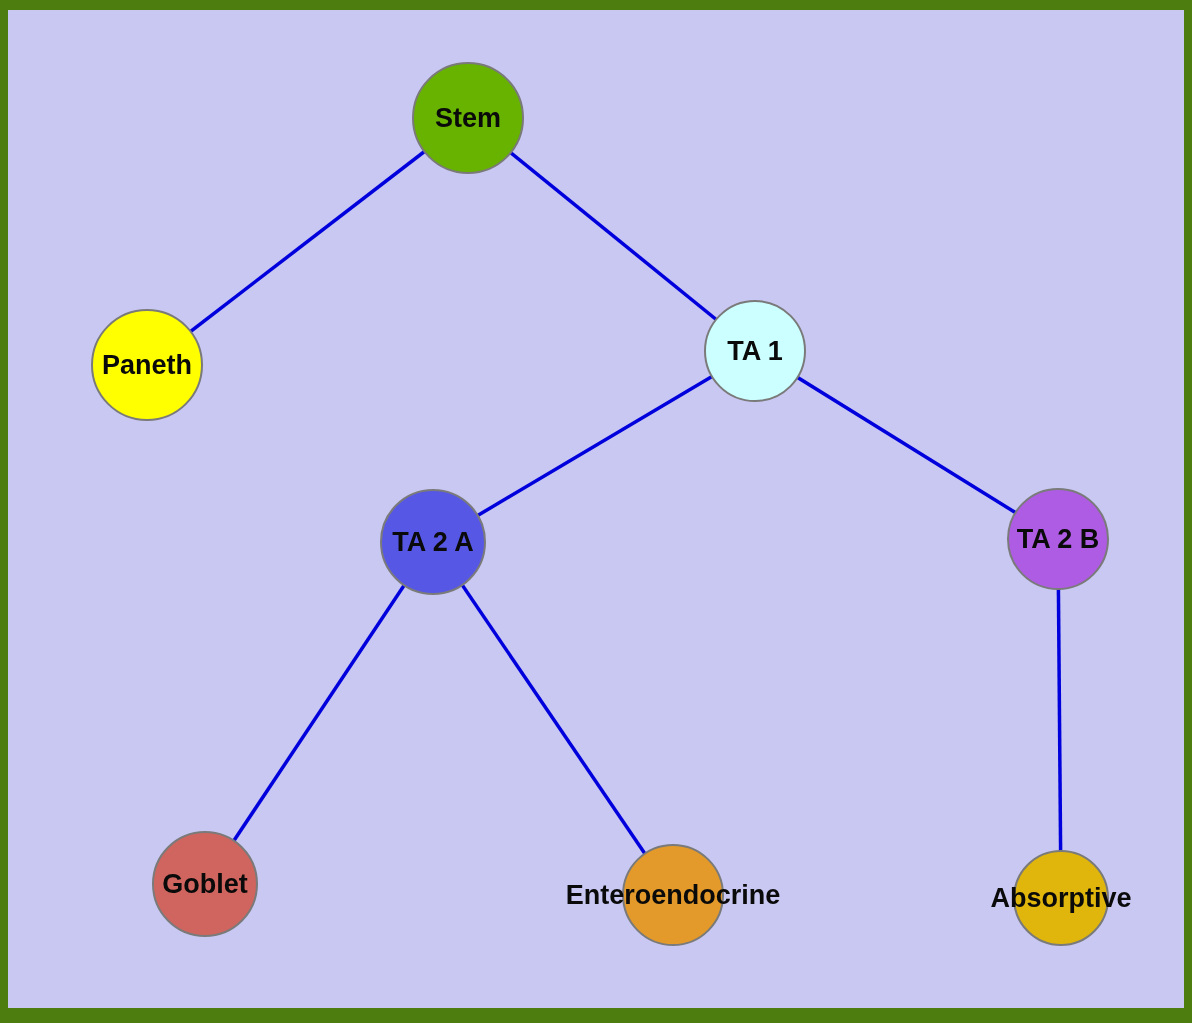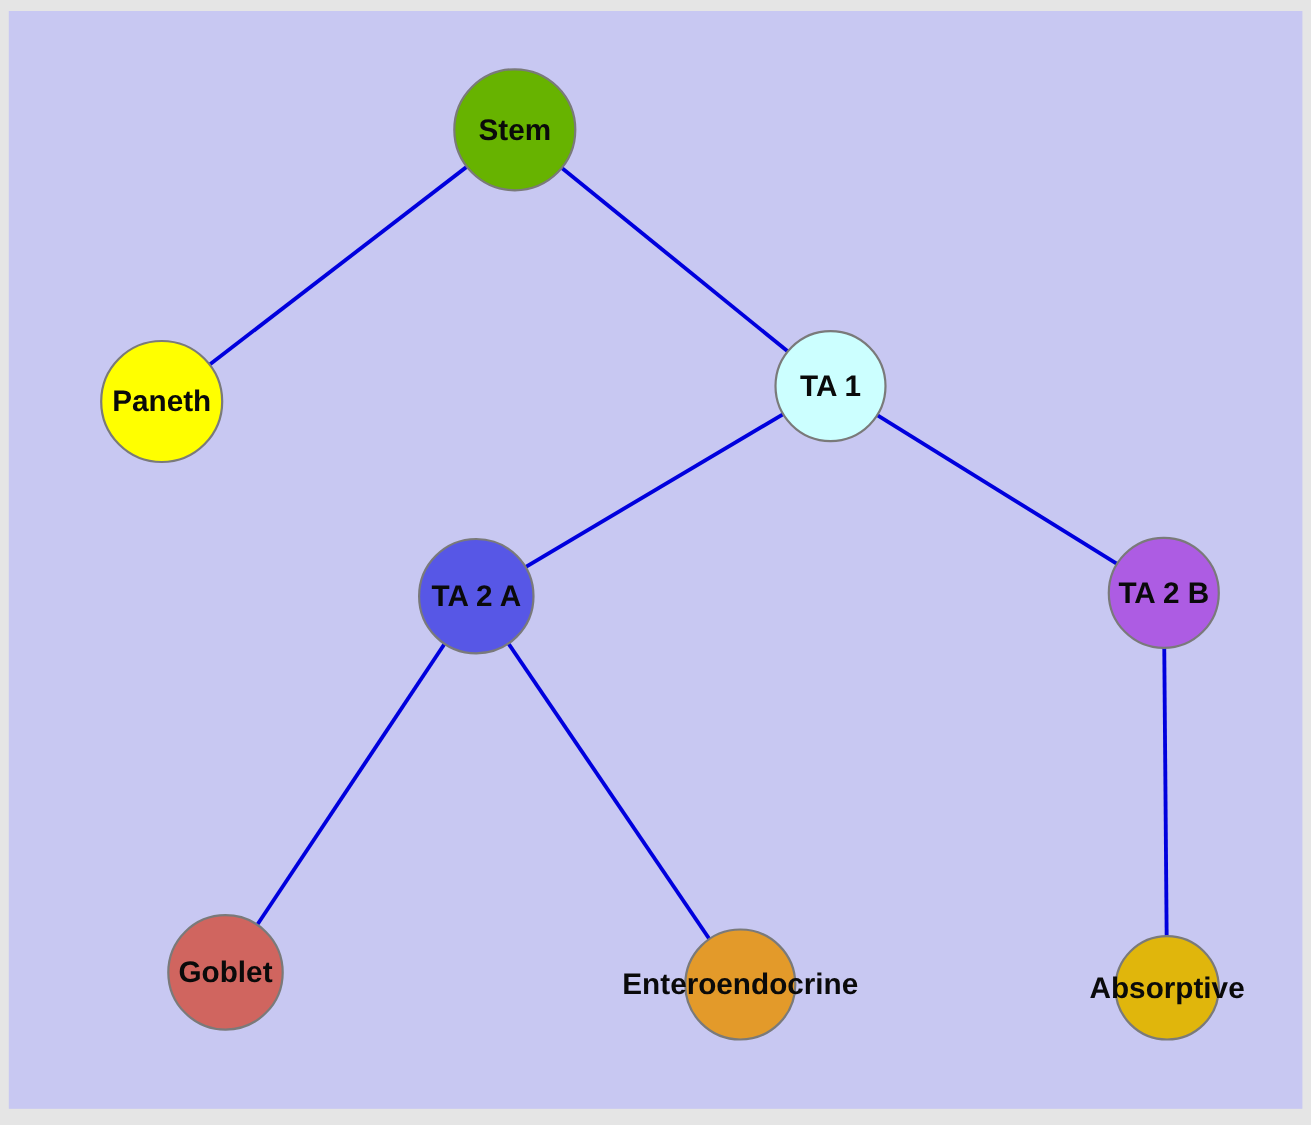--- a/index.html
+++ b/index.html
@@ -5,21 +5,21 @@
   html, body {
     margin: 0;
     padding: 0;
     background: #ffffff;
     font-family: "Liberation Sans", sans-serif;
   }
   #stage {
     position: relative;
     width: 1192px;
     height: 1023px;
-    background: #e5e5e5;
+    background: #4d7c0f;
     overflow: hidden;
   }
   svg {
     display: block;
   }
   svg text.node-label {
     font-family: "Liberation Sans", "DejaVu Sans", sans-serif;
     font-weight: bold;
     font-size: 27px;
     fill: #0a0a0a;

